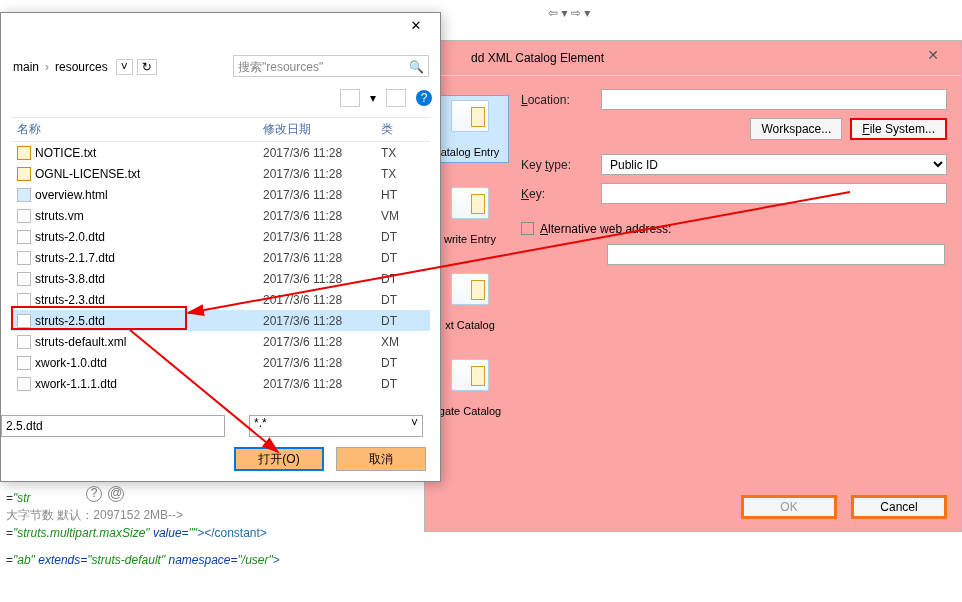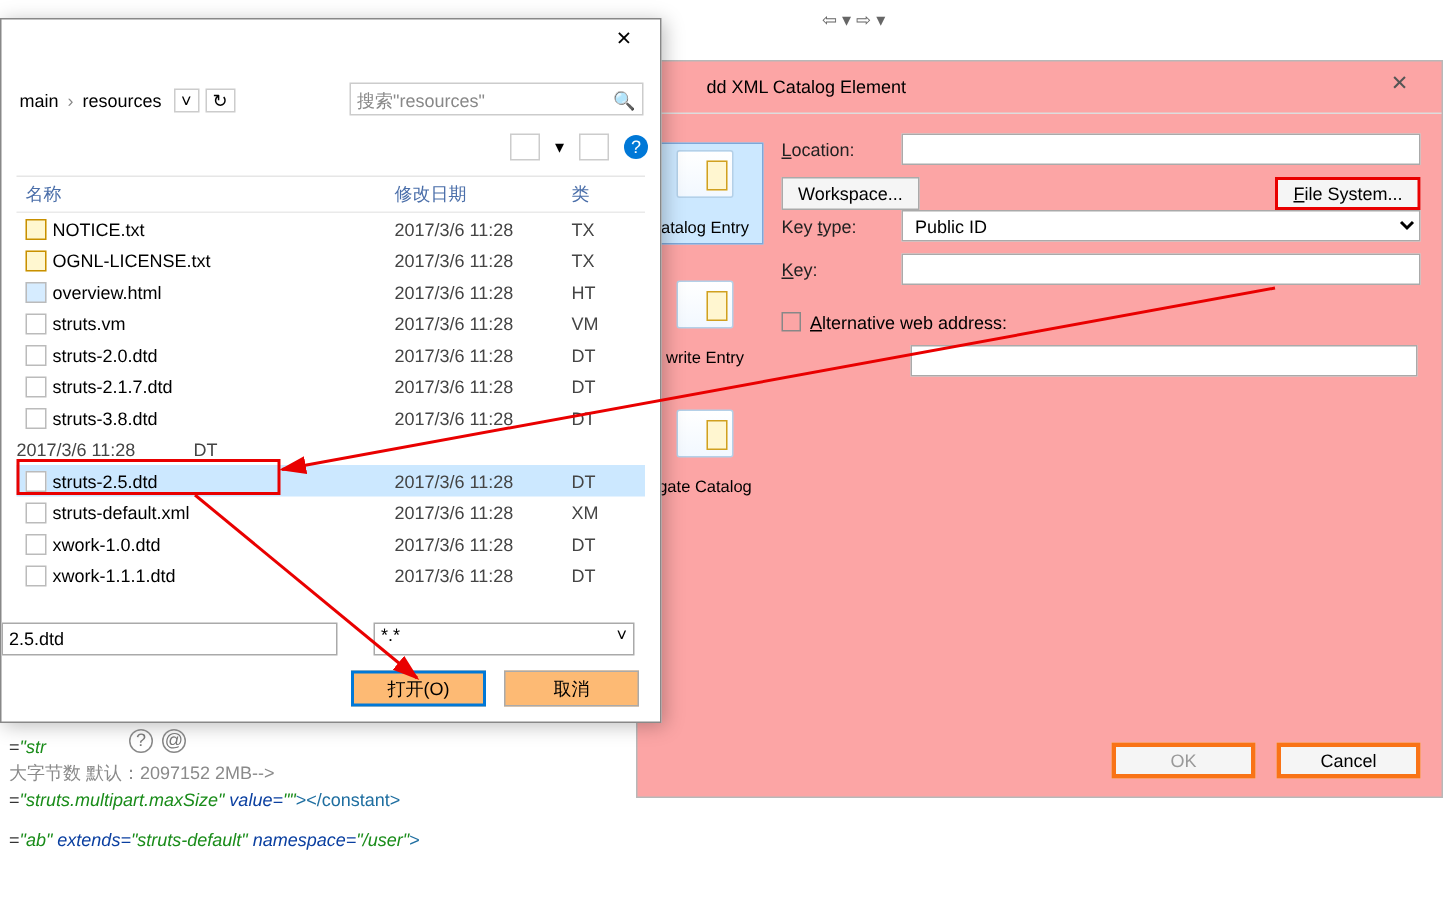--- a/index.html
+++ b/index.html
@@ -15,21 +15,21 @@
 .catalog-item{display:flex;flex-direction:column;align-items:center;gap:14px;padding:4px 2px}
 .catalog-item.selected{background:#cce8ff;border:1px solid #7da8d9}
 .catalog-label{font-size:11px;text-align:center;word-break:break-all;line-height:1.1}
 .cat-icon{width:38px;height:32px;border:1px solid #b4d0e8;background:linear-gradient(#fff,#f2f8ff);position:relative;border-radius:2px}
 .cat-icon::after{content:"";position:absolute;right:3px;top:6px;width:12px;height:18px;border:1px solid #d0a020;background:#fff6d0}
 
 .form-area{position:absolute;left:96px;top:48px;right:14px}
 .row{display:flex;align-items:center;margin-bottom:8px}
 .row label{width:80px;color:#222}
 .row input[type=text],.row select{flex:1;height:21px;border:1px solid #aaa;padding:0 4px;background:#fff}
-.btn-row{display:flex;justify-content:space-between;gap:8px;}
+.btn-row{display:flex;justify-content:flex-end;gap:8px;margin-bottom:14px}
 .inner-btn{border:1px solid #aaa;background:#f5f5f5;padding:2px 10px;height:22px}
 .red-box-fs{border:2px solid #e90000!important}
 .chk{width:13px;height:13px;border:1px solid #888;display:inline-block;margin-right:6px;vertical-align:middle}
 
 .dlg-btm{position:absolute;bottom:12px;right:14px;display:flex;gap:14px}
 .dlg-btm button{width:96px;height:24px;border:3px solid #f97316;background:#f5f5f5}
 .dlg-btm button.disabled{color:#999}
 
 
 .dlg-file{position:absolute;left:0;top:12px;width:441px;height:470px;border:1px solid #888;background:#fff;box-shadow:2px 2px 12px rgba(0,0,0,.25)}
@@ -92,20 +92,24 @@
     <div class="catalog-item selected">
         <div class="cat-icon"></div>
         <div class="catalog-label">atalog Entry</div>
       </div>
     <div class="catalog-item">
         <div class="cat-icon"></div>
         <div class="catalog-label">write Entry</div>
       </div>
     <div class="catalog-item">
         <div class="cat-icon"></div>
+        <div class="catalog-label">xt Catalog</div>
+      </div>
+    <div class="catalog-item">
+        <div class="cat-icon"></div>
         <div class="catalog-label">gate Catalog</div>
       </div>
   </div>
 
   <div class="form-area">
     <div class="row">
         <label><u>L</u>ocation:</label>
         <input type="text" style="">
       </div>
     <div class="btn-row">
@@ -210,20 +214,24 @@
         </div>
         <div class="ft-row">
           <div class="c1">
             <span class="fico "></span>
             <span>struts-3.8.dtd</span>
           </div>
           <div class="c2">2017/3/6 11:28</div>
           <div class="c3">DT</div>
         </div>
         <div class="ft-row">
+          <div class="c1">
+            <span class="fico "></span>
+            <span>struts-2.3.dtd</span>
+          </div>
           <div class="c2">2017/3/6 11:28</div>
           <div class="c3">DT</div>
         </div>
         <div class="ft-row selected">
           <div class="c1">
             <span class="fico "></span>
             <span>struts-2.5.dtd</span>
           </div>
           <div class="c2">2017/3/6 11:28</div>
           <div class="c3">DT</div>

